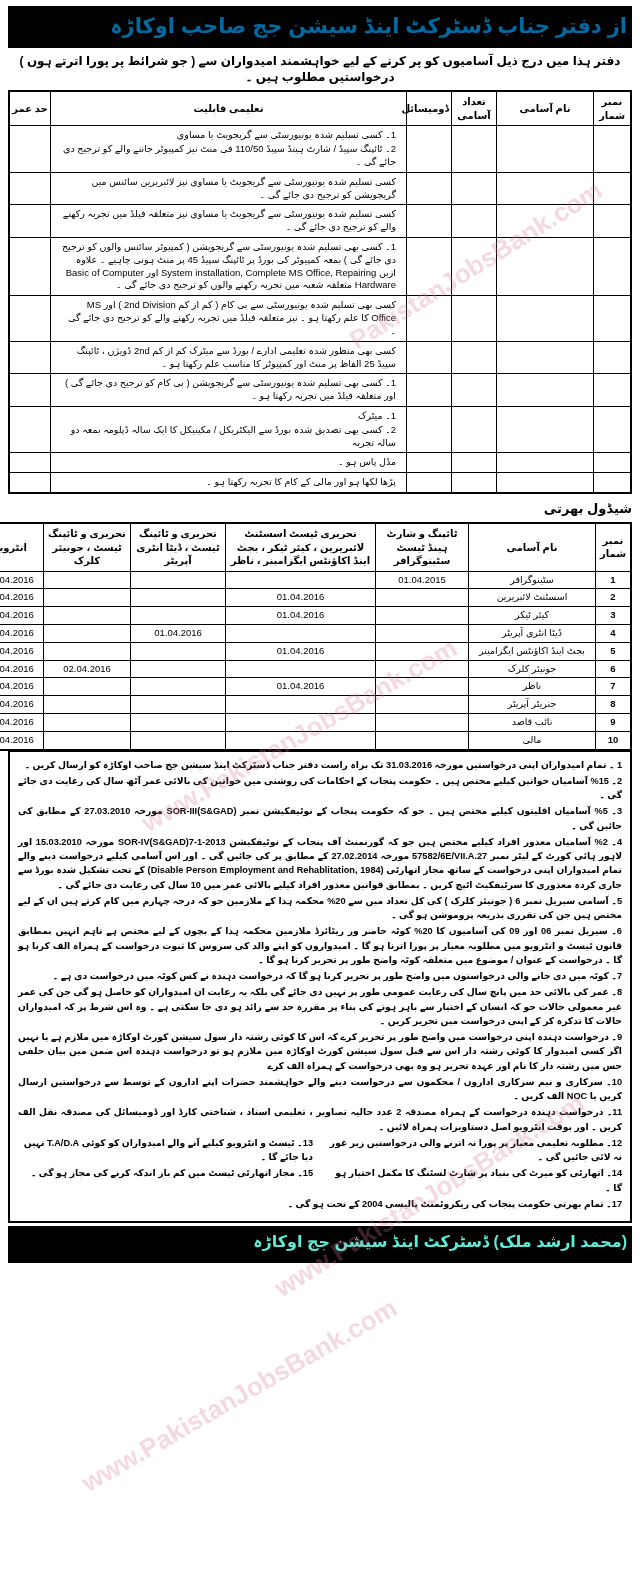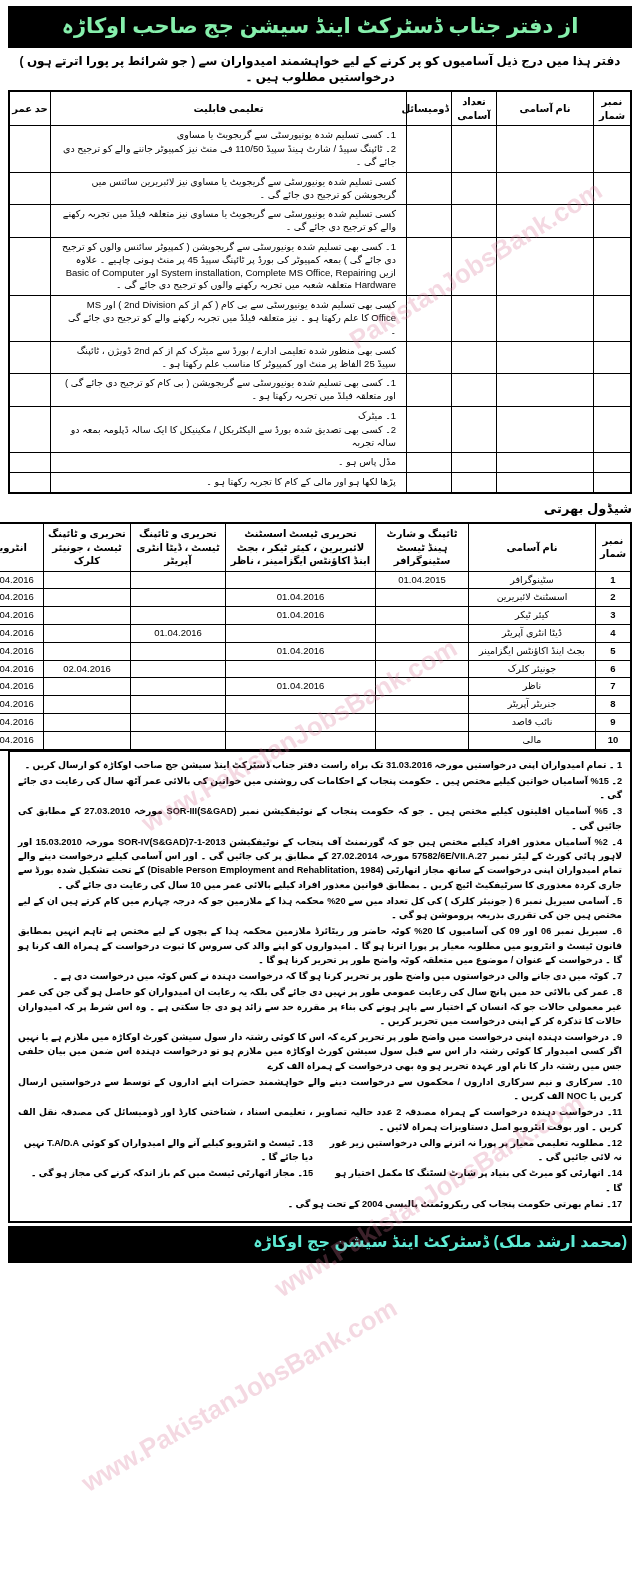--- a/index.html
+++ b/index.html
@@ -19,22 +19,21 @@
     min-height: 1594px;
     box-sizing: border-box;
     padding: 6px 8px 0 8px;
     background: #fff;
     position: relative;
   }
 
   
   .banner {
     background: #000;
-    color: #86efac;
-    text-align: center;
+    color: #0369a1;
     padding: 7px 4px 9px 4px;
     font-size: 21px;
     font-weight: bold;
     letter-spacing: 0px;
     line-height: 1.15;
     border: 1px solid #000;
   }
   .subtitle {
     text-align: center;
     font-size: 12px;

